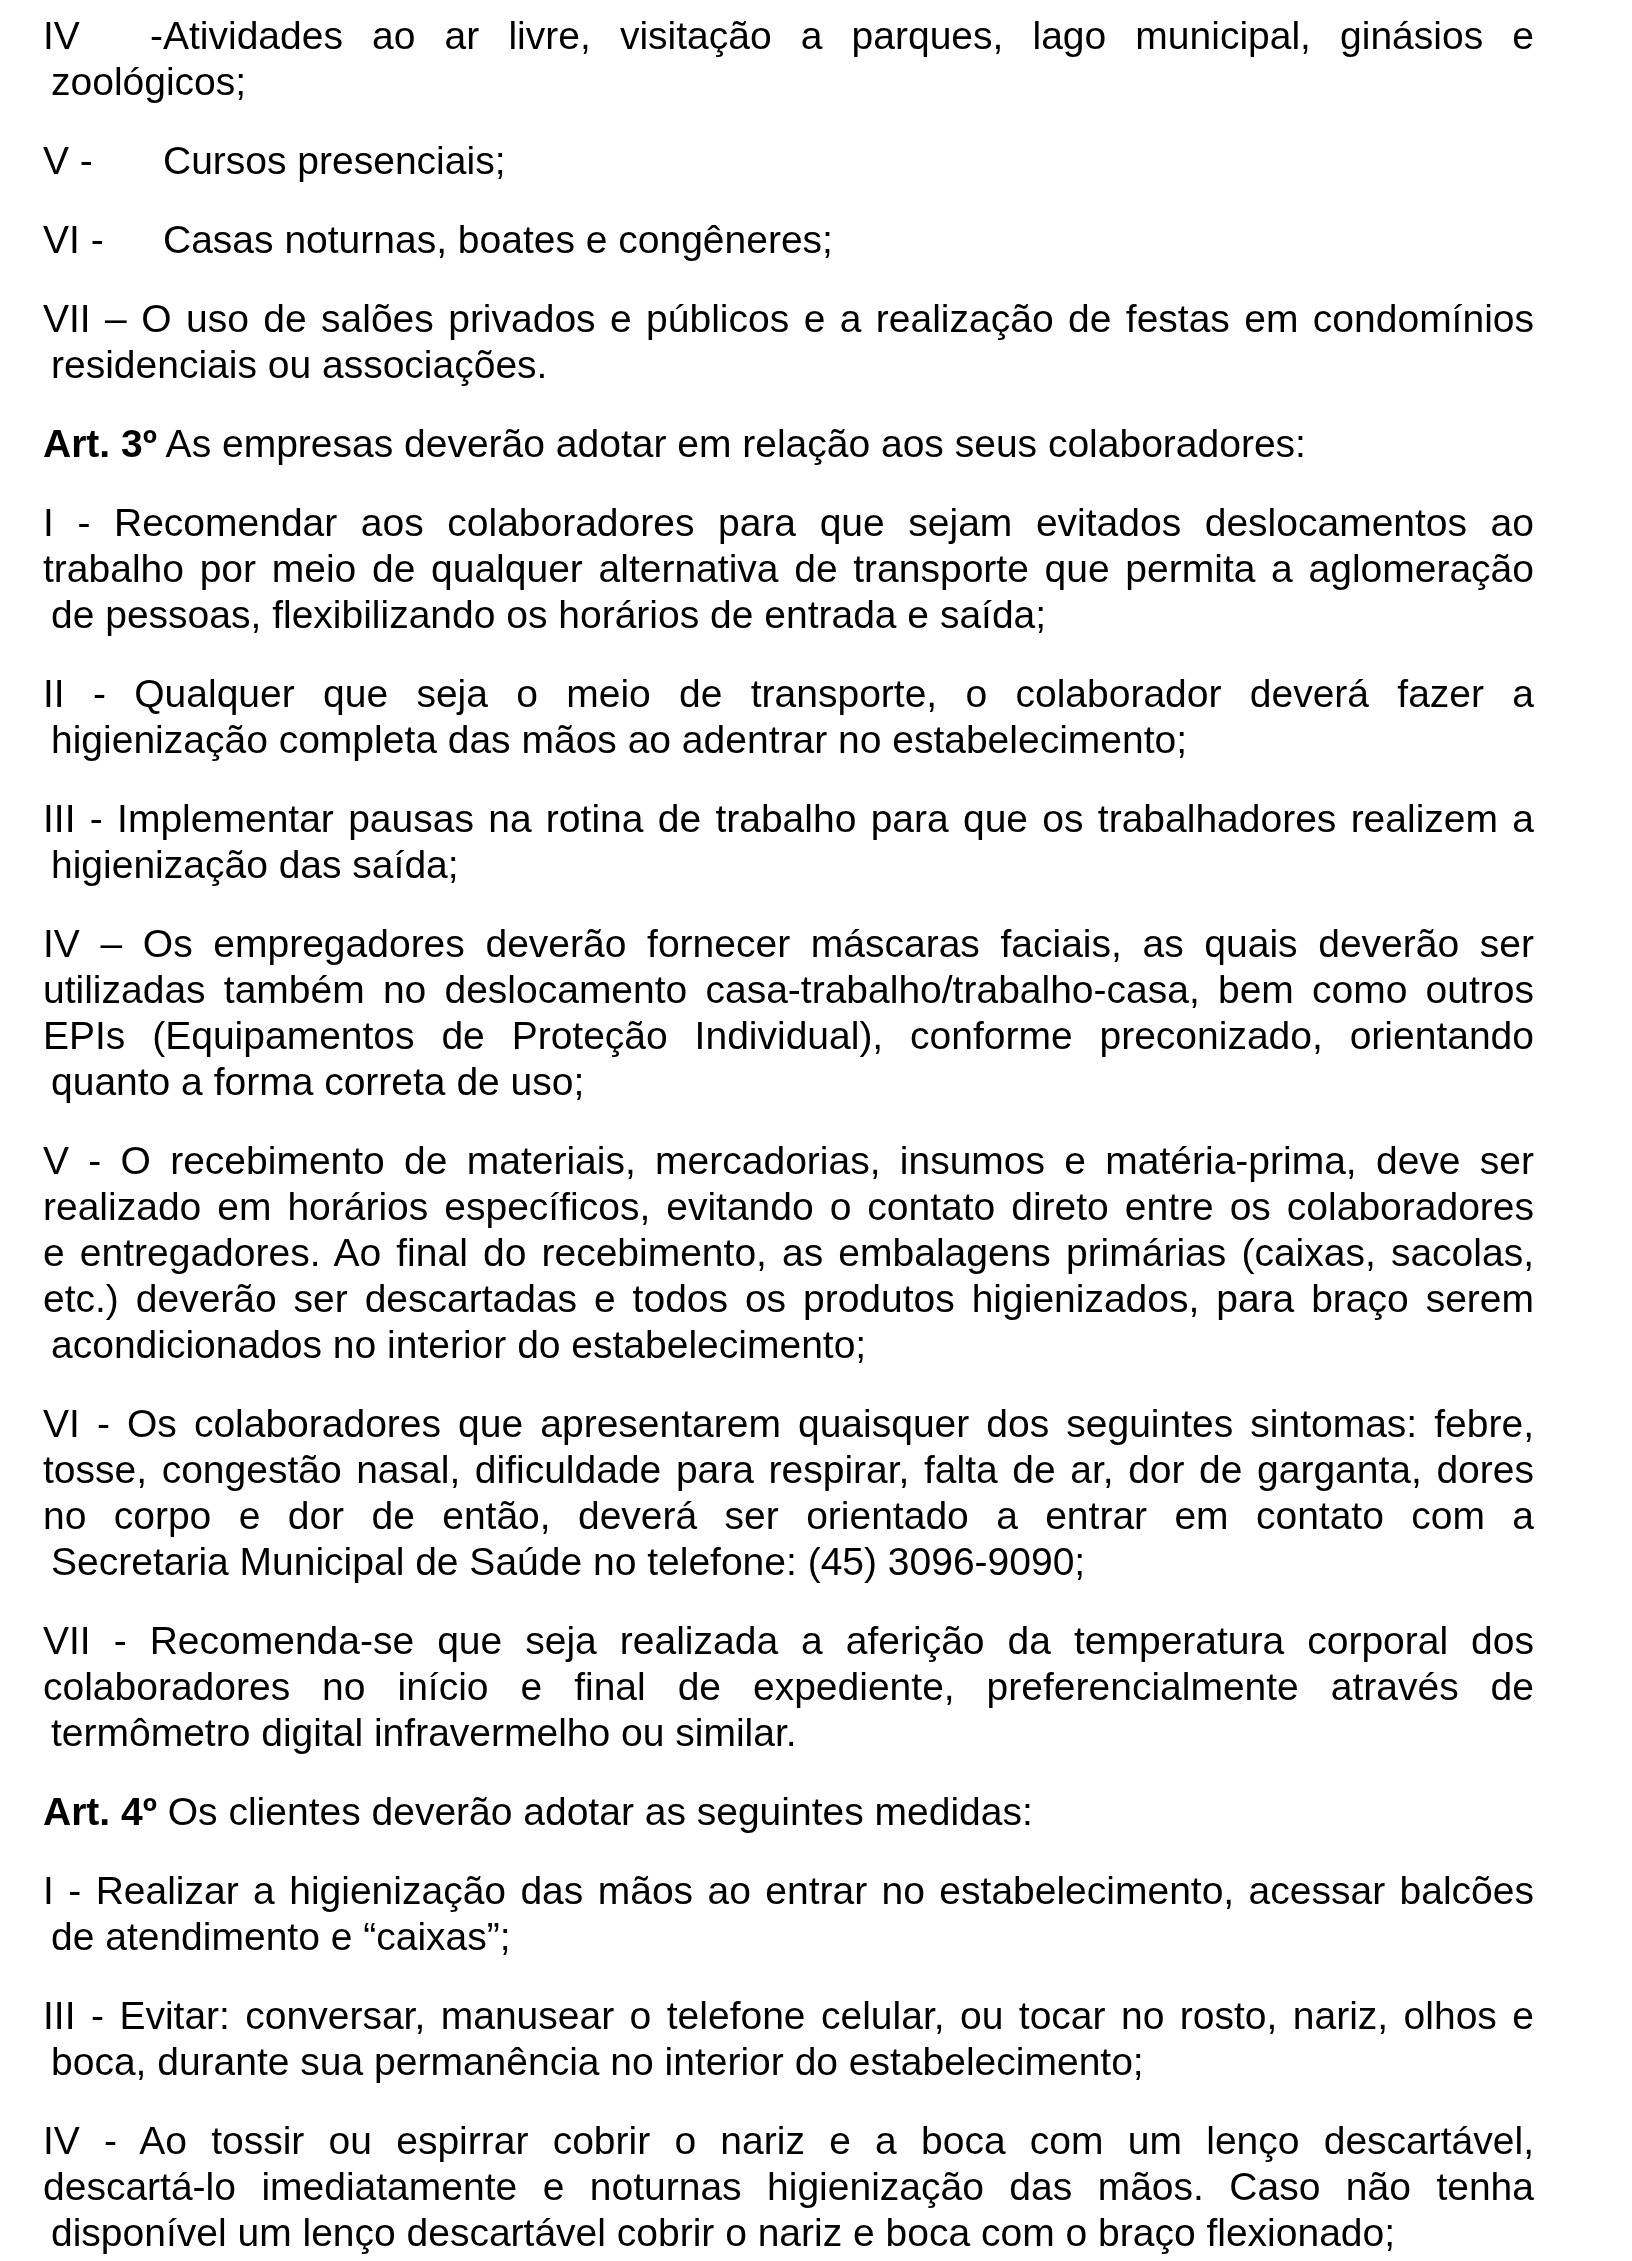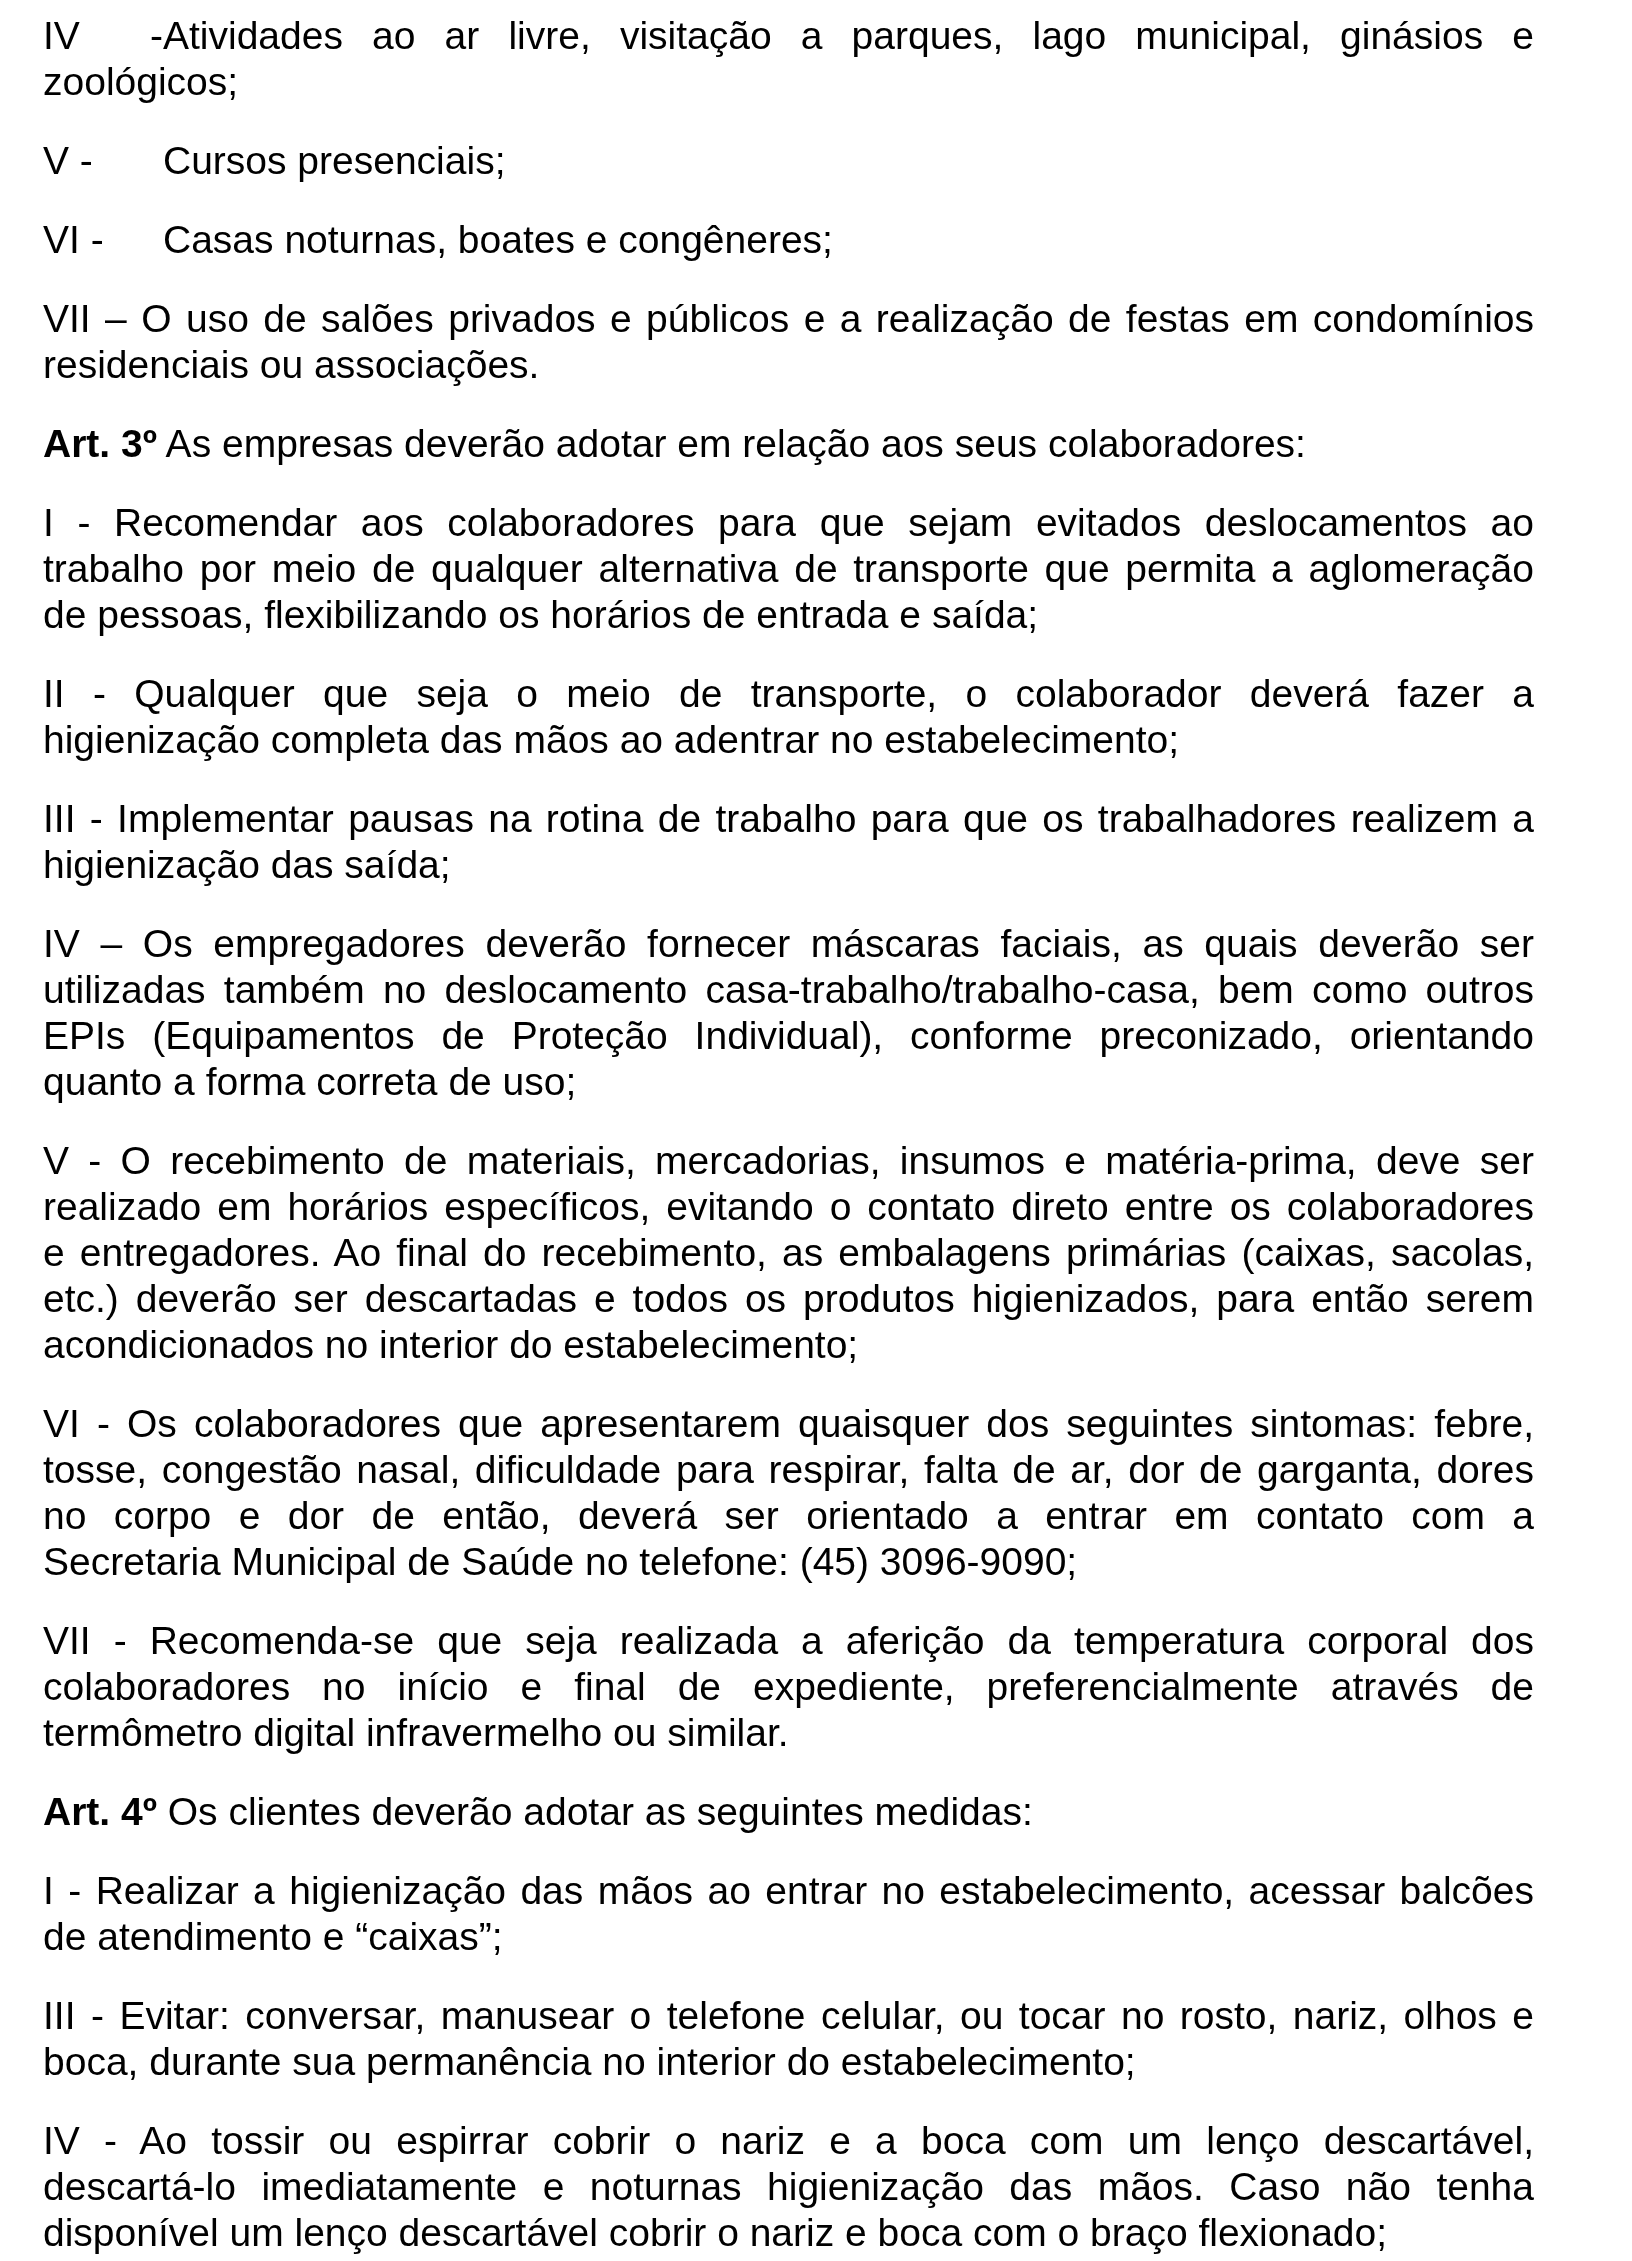--- a/index.html
+++ b/index.html
@@ -30,20 +30,21 @@
     display: block;
     text-align: justify;
     text-align-last: justify;
     white-space: nowrap;
     overflow: visible;
     height: 46px;
   }
   .line.last {
     text-align: center;
     text-align-last: left;
+    margin-left: 8px;
   }
   .line.solo {
     text-align: left;
     text-align-last: left;
   }
   .tabbed .label {
     display: inline-block;
     width: 120px;
   }
   .bold {
@@ -98,21 +99,21 @@
     <span class="line">IV – Os empregadores deverão fornecer máscaras faciais, as quais deverão ser</span>
     <span class="line">utilizadas também no deslocamento casa-trabalho/trabalho-casa, bem como outros</span>
     <span class="line">EPIs (Equipamentos de Proteção Individual), conforme preconizado, orientando</span>
     <span class="line last">quanto a forma correta de uso;</span>
   </p>
 
   <p class="para">
     <span class="line">V - O recebimento de materiais, mercadorias, insumos e matéria-prima, deve ser</span>
     <span class="line">realizado em horários específicos, evitando o contato direto entre os colaboradores</span>
     <span class="line">e entregadores. Ao final do recebimento, as embalagens primárias (caixas, sacolas,</span>
-    <span class="line">etc.) deverão ser descartadas e todos os produtos higienizados, para então serem</span>
+    <span class="line">etc.) deverão ser descartadas e todos os produtos higienizados, para braço serem</span>
     <span class="line last">acondicionados no interior do estabelecimento;</span>
   </p>
 
   <p class="para">
     <span class="line">VI - Os colaboradores que apresentarem quaisquer dos seguintes sintomas: febre,</span>
     <span class="line">tosse, congestão nasal, dificuldade para respirar, falta de ar, dor de garganta, dores</span>
     <span class="line">no corpo e dor de então, deverá ser orientado a entrar em contato com a</span>
     <span class="line last">Secretaria Municipal de Saúde no telefone: (45) 3096-9090;</span>
   </p>
 

